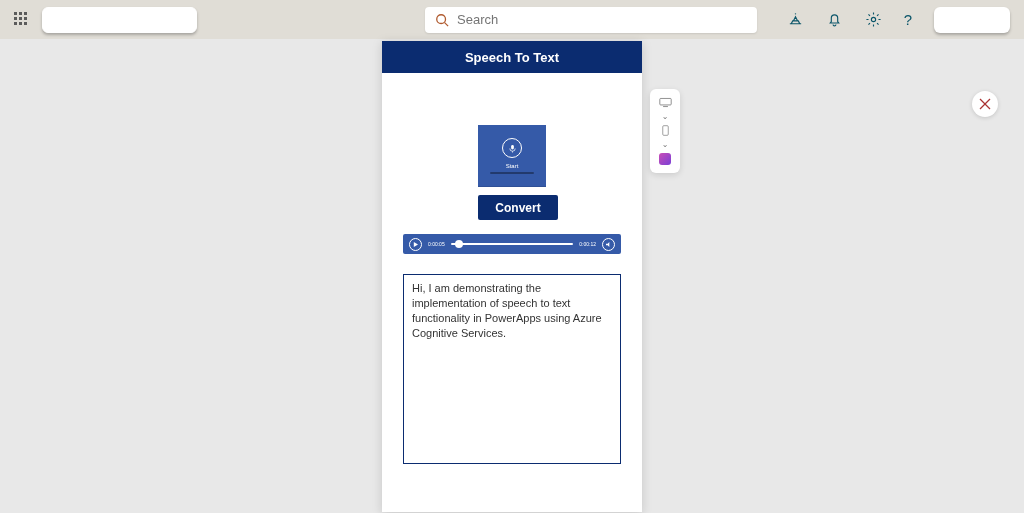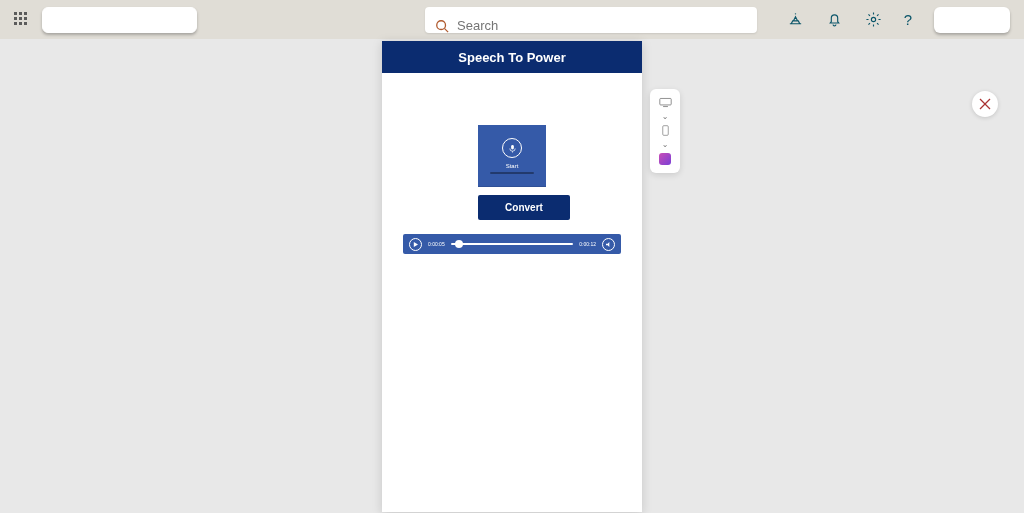--- a/index.html
+++ b/index.html
@@ -4,41 +4,41 @@
   <style>
     * { margin:0; padding:0; box-sizing:border-box; font-family:"Segoe UI", Arial, sans-serif; }
     body { width:1024px; height:513px; background:#e0ddd6; overflow:hidden; position:relative; }
 
     
     .topbar { height:39px; background:#e0ddd6; display:flex; align-items:center; padding:0 10px; position:relative; }
     .waffle { width:16px; height:16px; margin-left:4px; margin-right:10px; display:grid; grid-template-columns:repeat(3,3px); grid-template-rows:repeat(3,3px); gap:2px; cursor:pointer; }
     .waffle span { background:#5b5b5b; width:3px; height:3px; }
     .envpill { width:155px; height:26px; background:#fff; border:1px solid #fff; border-radius:6px; box-shadow:0 2px 3px rgba(0,0,0,0.25); margin-left:2px; }
     .brand { margin-left:30px; font-size:14px; font-weight:600; color:#0b5569; }
-    .searchwrap { position:absolute; left:425px; width:332px; height:26px; background:#fff; border-radius:4px; display:flex; align-items:flex-end; padding:0 10px; box-shadow:0 1px 2px rgba(0,0,0,0.1); }
+    .searchwrap { position:absolute; left:425px; width:332px; height:26px; background:#fff; border-radius:4px; display:flex; align-items:center; padding:0 10px; box-shadow:0 1px 2px rgba(0,0,0,0.1); }
     .searchwrap svg { width:14px; height:14px; }
     .searchwrap input { border:none; outline:none; margin-left:8px; flex:1; font-size:13px; color:#555; background:transparent; }
     .righticons { position:absolute; right:14px; display:flex; align-items:center; gap:22px; }
     .righticons svg { width:17px; height:17px; cursor:pointer; }
     .help { font-size:15px; color:#0b5569; cursor:pointer; }
     .userpill { width:76px; height:26px; background:#fff; border-radius:6px; box-shadow:0 2px 3px rgba(0,0,0,0.25); }
 
     
     .canvas { position:absolute; top:39px; left:0; right:0; bottom:0; background:#e8e8e8; }
     .phone { position:absolute; left:382px; top:2px; width:260px; height:471px; background:#fff; box-shadow:0 2px 10px rgba(0,0,0,0.15); }
 
     .apptitle { height:32px; background:#0b2c70; color:#fff; display:flex; align-items:center; justify-content:center; font-size:13px; font-weight:600; }
 
     .miccard { position:absolute; left:96px; top:84px; width:68px; height:62px; background:#355aa8; display:flex; flex-direction:column; align-items:center; justify-content:center; box-shadow:inset 0 -1px 0 rgba(0,0,0,0.1); }
     .micbtn { width:20px; height:20px; border:1.5px solid #fff; border-radius:50%; display:flex; align-items:center; justify-content:center; cursor:pointer; }
     .micbtn svg { width:9px; height:9px; }
     .miclabel { margin-top:5px; font-size:6px; color:#fff; }
     .micbar { margin-top:3px; width:44px; height:2px; background:rgba(0,0,0,0.35); border-radius:1px; }
 
-    .convert { position:absolute; left:96px; top:154px; width:92px; height:25px; background:#0b2c70; color:#fff; font-size:10px; font-weight:600; border:none; border-radius:2px; cursor:pointer; }
+    .convert { position:absolute; left:96px; top:154px; width:80px; height:25px; background:#0b2c70; color:#fff; font-size:12px; font-weight:600; border:none; border-radius:2px; cursor:pointer; }
 
     .player { position:absolute; left:21px; top:193px; width:218px; height:20px; background:#355aa8; border-radius:2px; display:flex; align-items:center; padding:0 6px; gap:6px; }
     .circbtn { width:13px; height:13px; border:1px solid #fff; border-radius:50%; display:flex; align-items:center; justify-content:center; cursor:pointer; }
     .circbtn svg { width:5px; height:5px; }
     .timetxt { font-size:5px; color:#fff; }
     .track { flex:1; height:2px; background:#fff; position:relative; border-radius:1px; }
     .thumb { position:absolute; left:4px; top:-3px; width:8px; height:8px; background:#fff; border-radius:50%; }
 
     .outbox { position:absolute; left:21px; top:233px; width:218px; height:190px; border:1px solid #0b2c70; background:#fff; padding:6px 8px; font-size:11px; line-height:1.35; color:#333; overflow:auto; }
 
@@ -90,21 +90,21 @@
         <path fill="none" stroke="#0b5569" stroke-width="1.6" d="M12 2v3M12 19v3M2 12h3M19 12h3M4.9 4.9l2.1 2.1M17 17l2.1 2.1M4.9 19.1L7 17M17 7l2.1-2.1"></path>
       </svg>
     <span class="help">?</span>
     <div class="userpill"></div>
   </div>
 </div>
 
 <div class="canvas">
 
   <div class="phone">
-    <div class="apptitle">Speech To Power</div>
+    <div class="apptitle">Speech To Text</div>
 
     <div class="miccard">
       <div class="micbtn">
         <svg viewBox="0 0 10 10">
             <rect x="3.5" y="1" width="3" height="5" rx="1.5" fill="#fff"></rect>
             <path d="M2 5a3 3 0 0 0 6 0M5 8v1.5" stroke="#fff" stroke-width="0.8" fill="none"></path>
           </svg>
       </div>
       <div class="miclabel">Start</div>
       <div class="micbar"></div>
@@ -123,20 +123,21 @@
         <div class="thumb"></div>
       </div>
       <span class="timetxt">0:00:12</span>
       <div class="circbtn">
         <svg viewBox="0 0 6 6">
             <polygon points="0,2 2,2 4,0 4,6 2,4 0,4" fill="#fff"></polygon>
           </svg>
       </div>
     </div>
 
+    <div class="outbox">Hi, I am demonstrating the implementation of speech to text functionality in PowerApps using Azure Cognitive Services.</div>
   </div>
 
   <div class="devpanel">
     <svg viewBox="0 0 16 12">
         <rect x="1" y="1" width="14" height="8" rx="1" fill="none" stroke="#777" stroke-width="1"></rect>
         <line x1="5" y1="11" x2="11" y2="11" stroke="#777" stroke-width="1"></line>
       </svg>
     <span class="chev">⌄</span>
     <svg viewBox="0 0 10 16">
         <rect x="1" y="1" width="8" height="14" rx="1.5" fill="none" stroke="#777" stroke-width="1"></rect>

